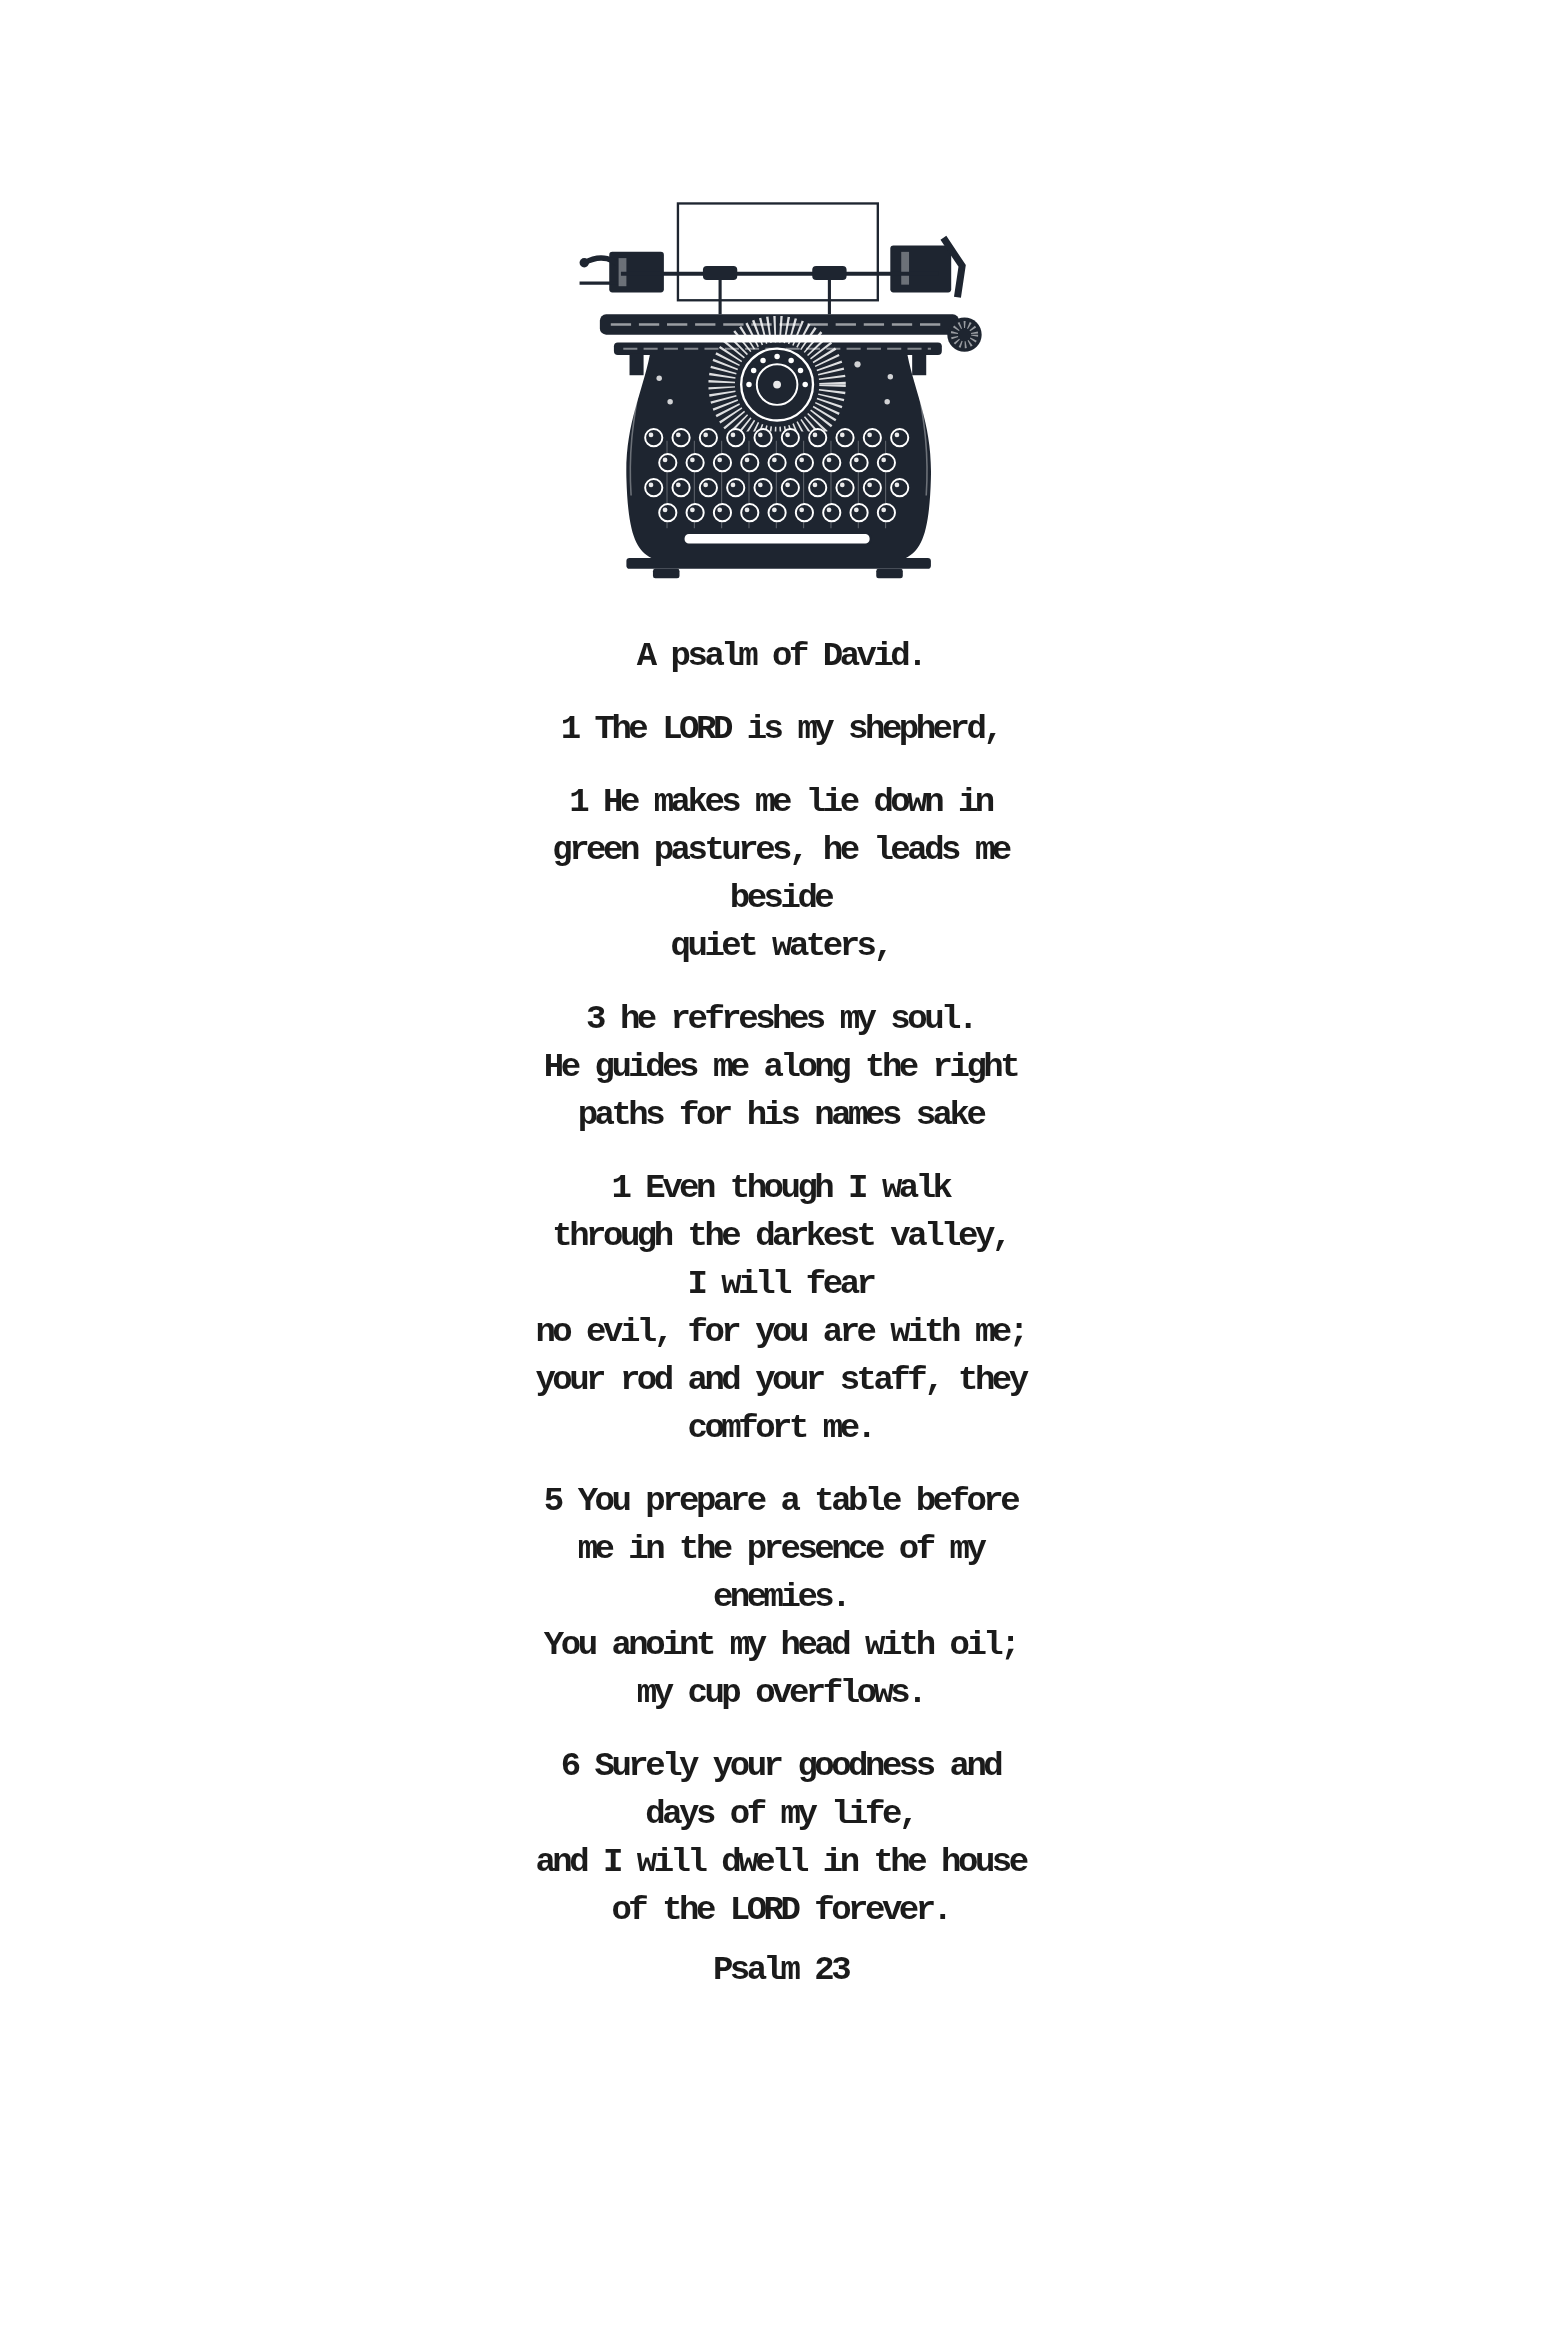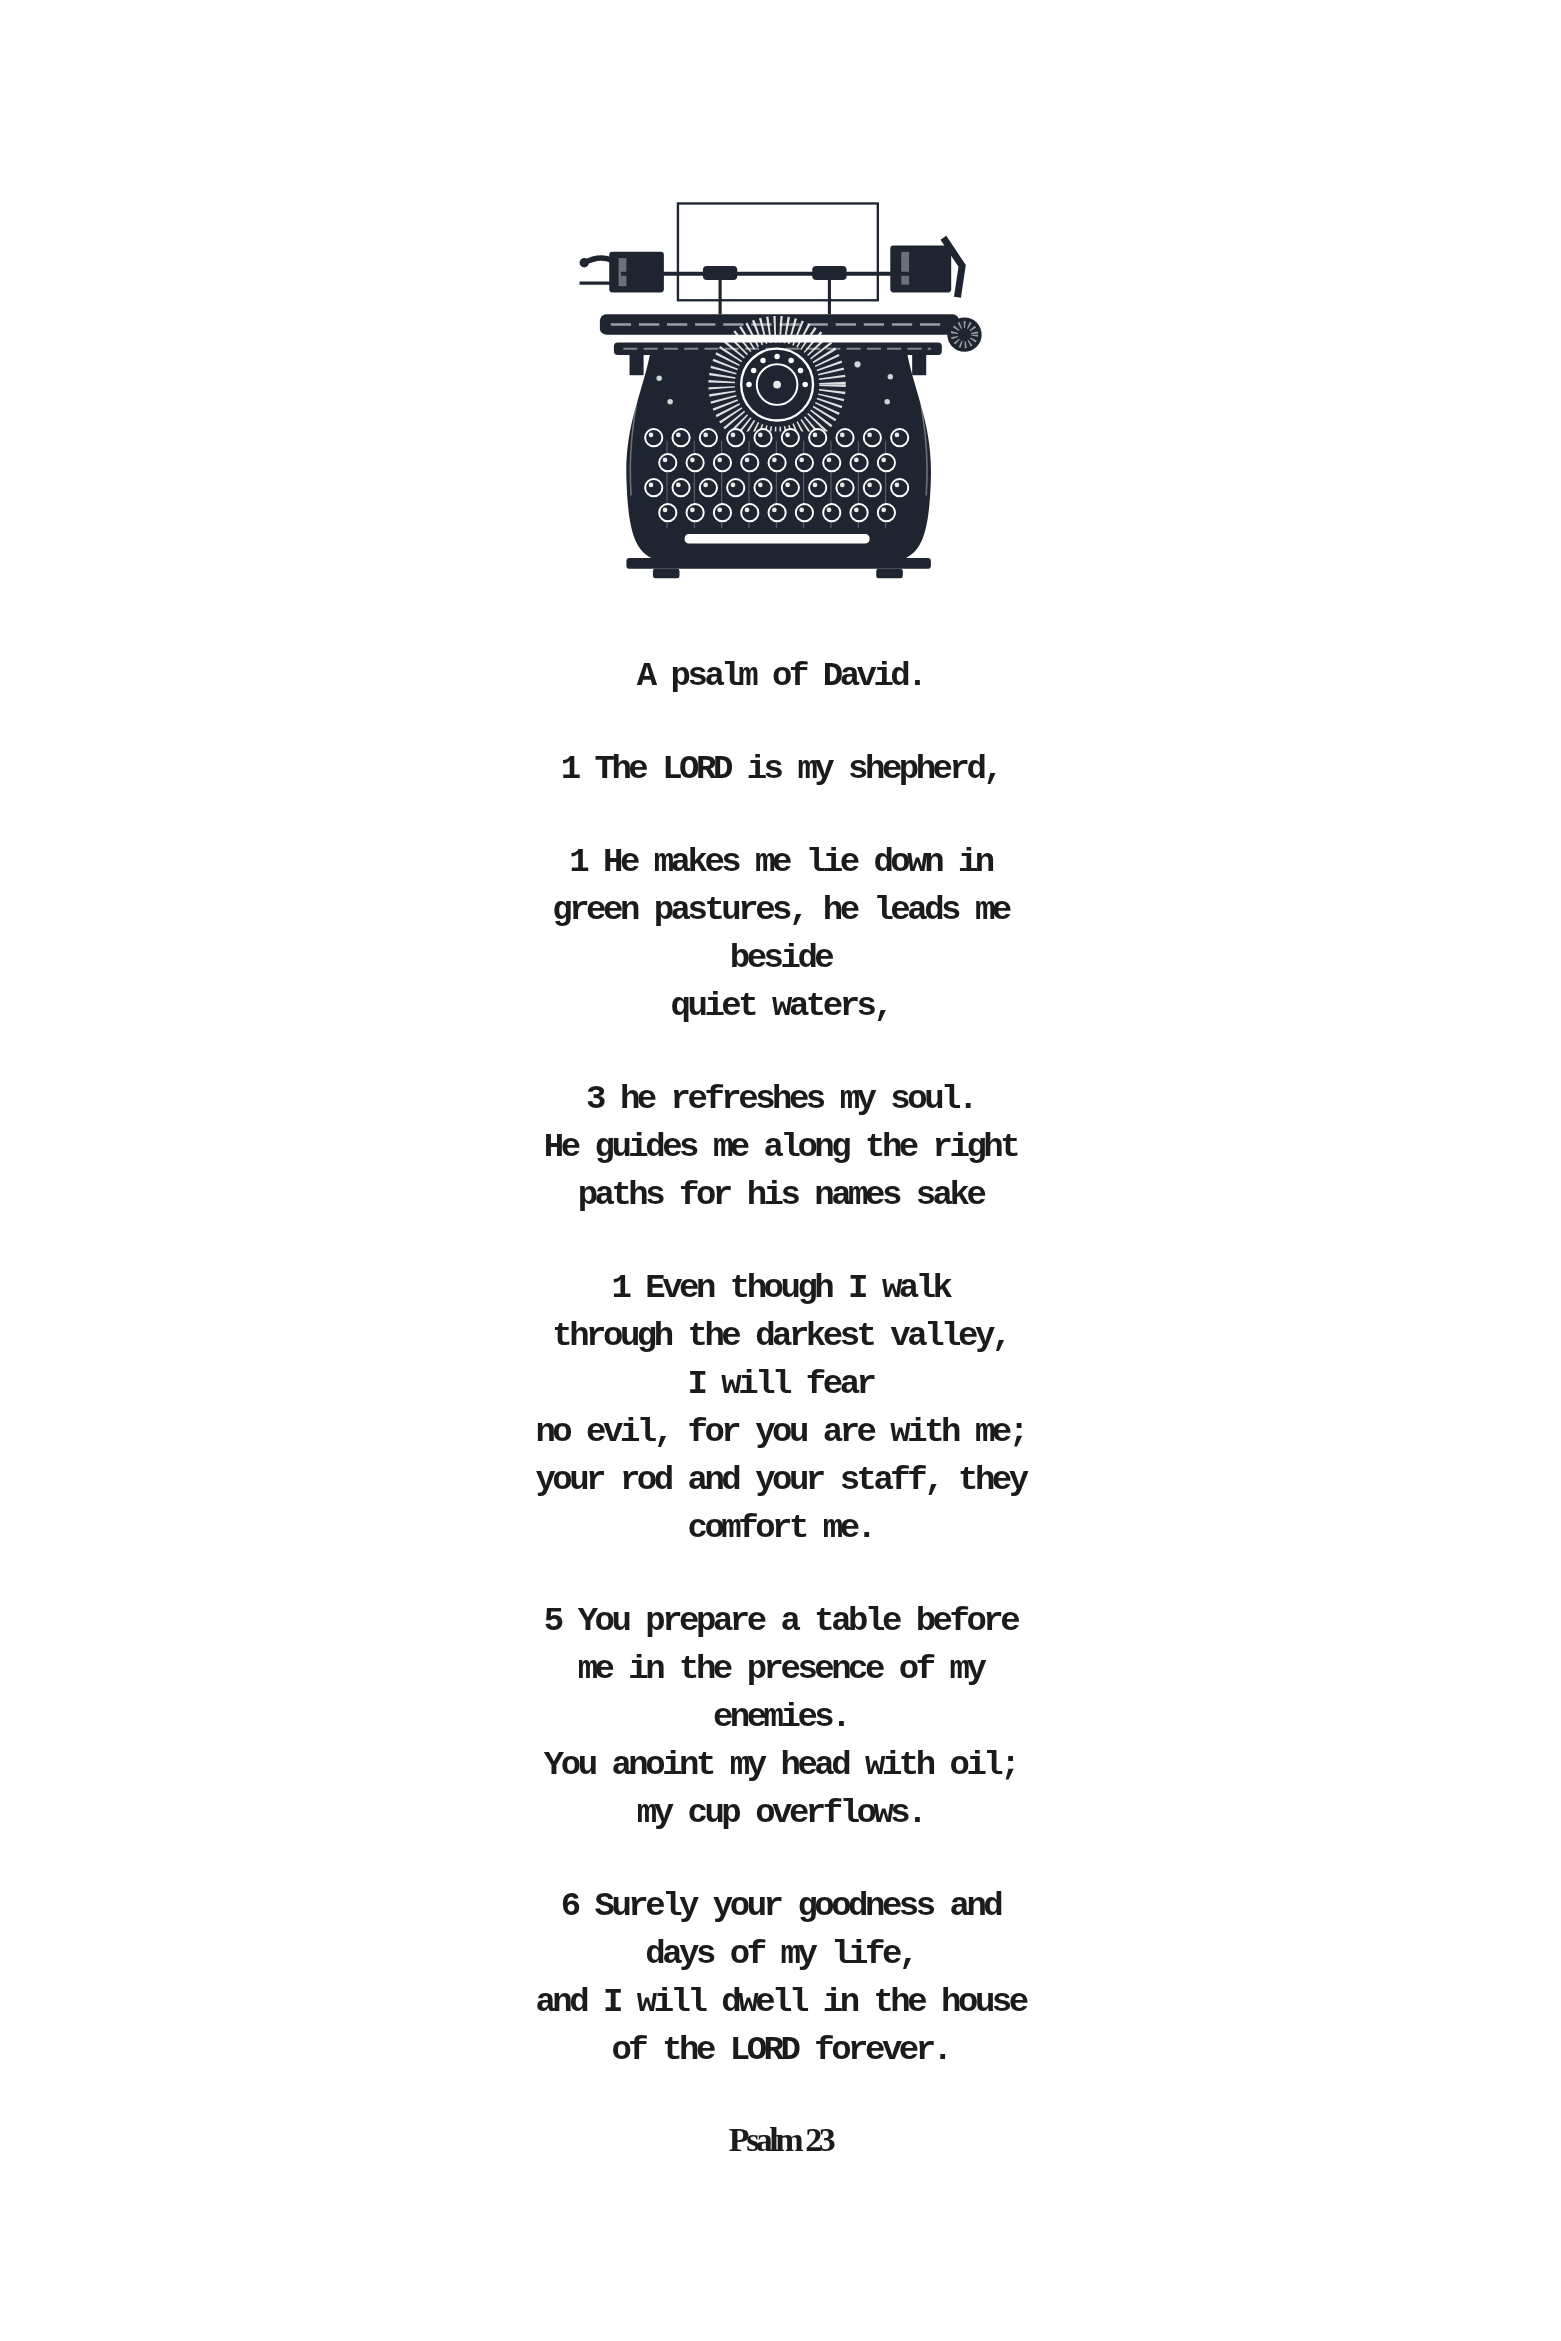--- a/index.html
+++ b/index.html
@@ -11,40 +11,39 @@
   .poster {
     width: 1561px;
     height: 2342px;
     display: flex;
     flex-direction: column;
     align-items: center;
     background: #ffffff;
     font-family: "Liberation Mono", "DejaVu Sans Mono", monospace;
     color: #1b1b1b;
     overflow: hidden;
-    gap: 20px;
   }
   .typewriter-wrap {
     margin-top: 197px;
     width: 406px;
     height: 383px;
     flex: none;
   }
   .typewriter-wrap svg { display: block; width: 406px; height: 383px; }
   .line {
     font-size: 34px;
     line-height: 48px;
     font-weight: bold;
     letter-spacing: -3.5px;
     white-space: nowrap;
     text-align: center;
   }
   .heading { margin-top: 52px; }
   .stanza { margin-top: 25px; }
-  .footer { margin-top: 22px; font-family: Liberation Serif, serif; }
+  .footer { margin-top: 12px; }
 </style>
 </head>
 <body>
 
 <div class="poster">
 
   <div class="typewriter-wrap">
     <svg viewBox="0 0 520 490" xmlns="http://www.w3.org/2000/svg">
       <defs>
         <g id="k">

